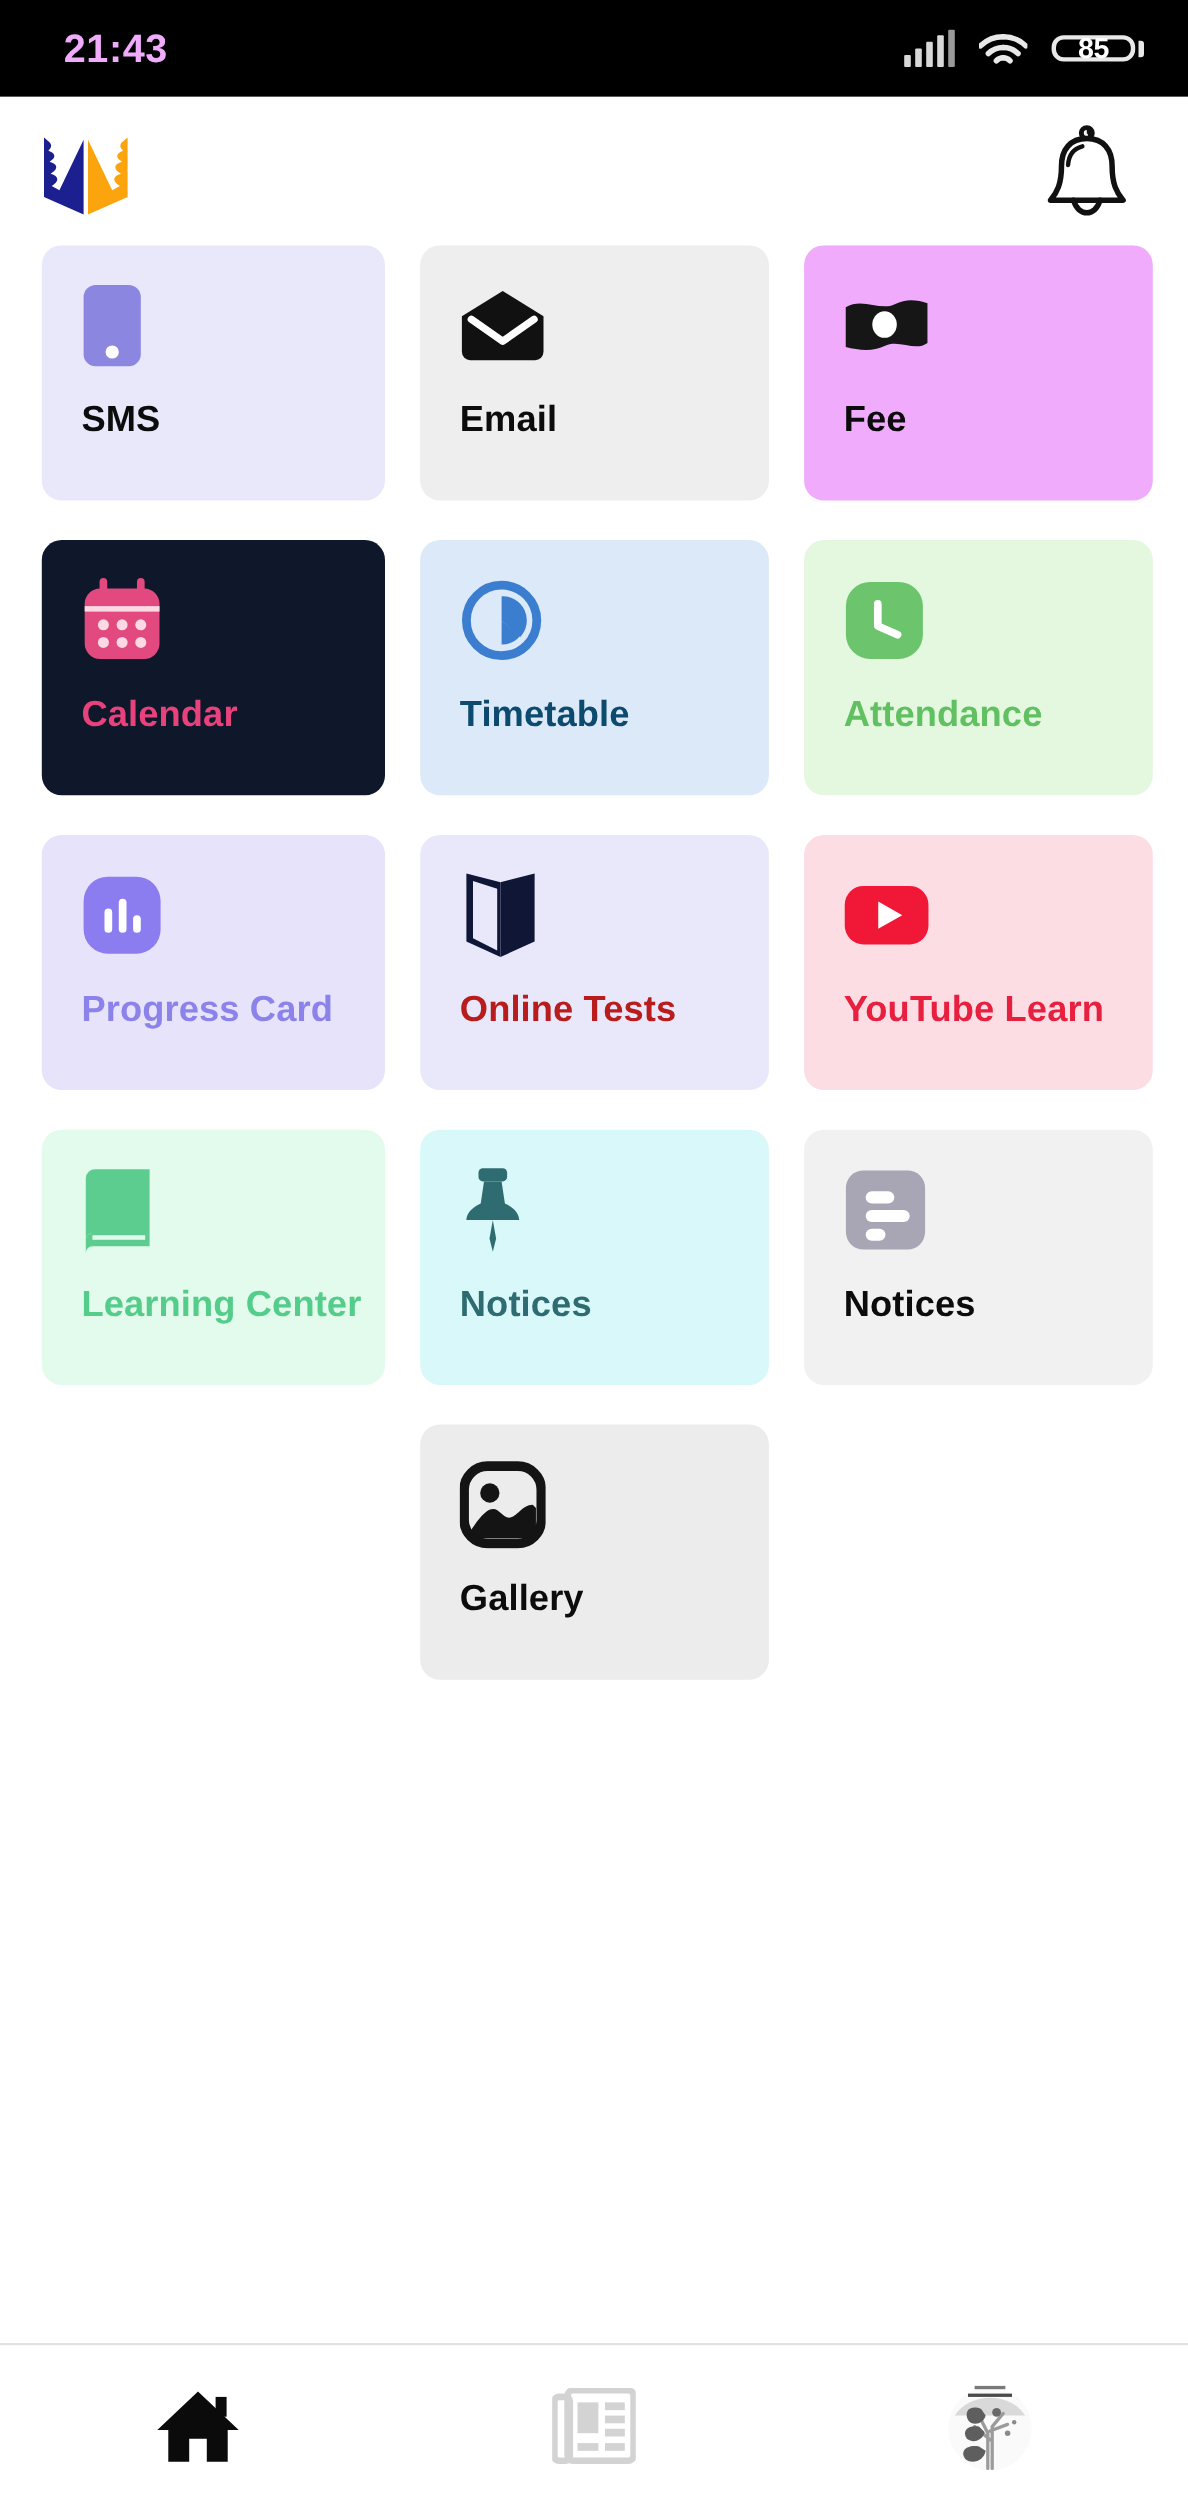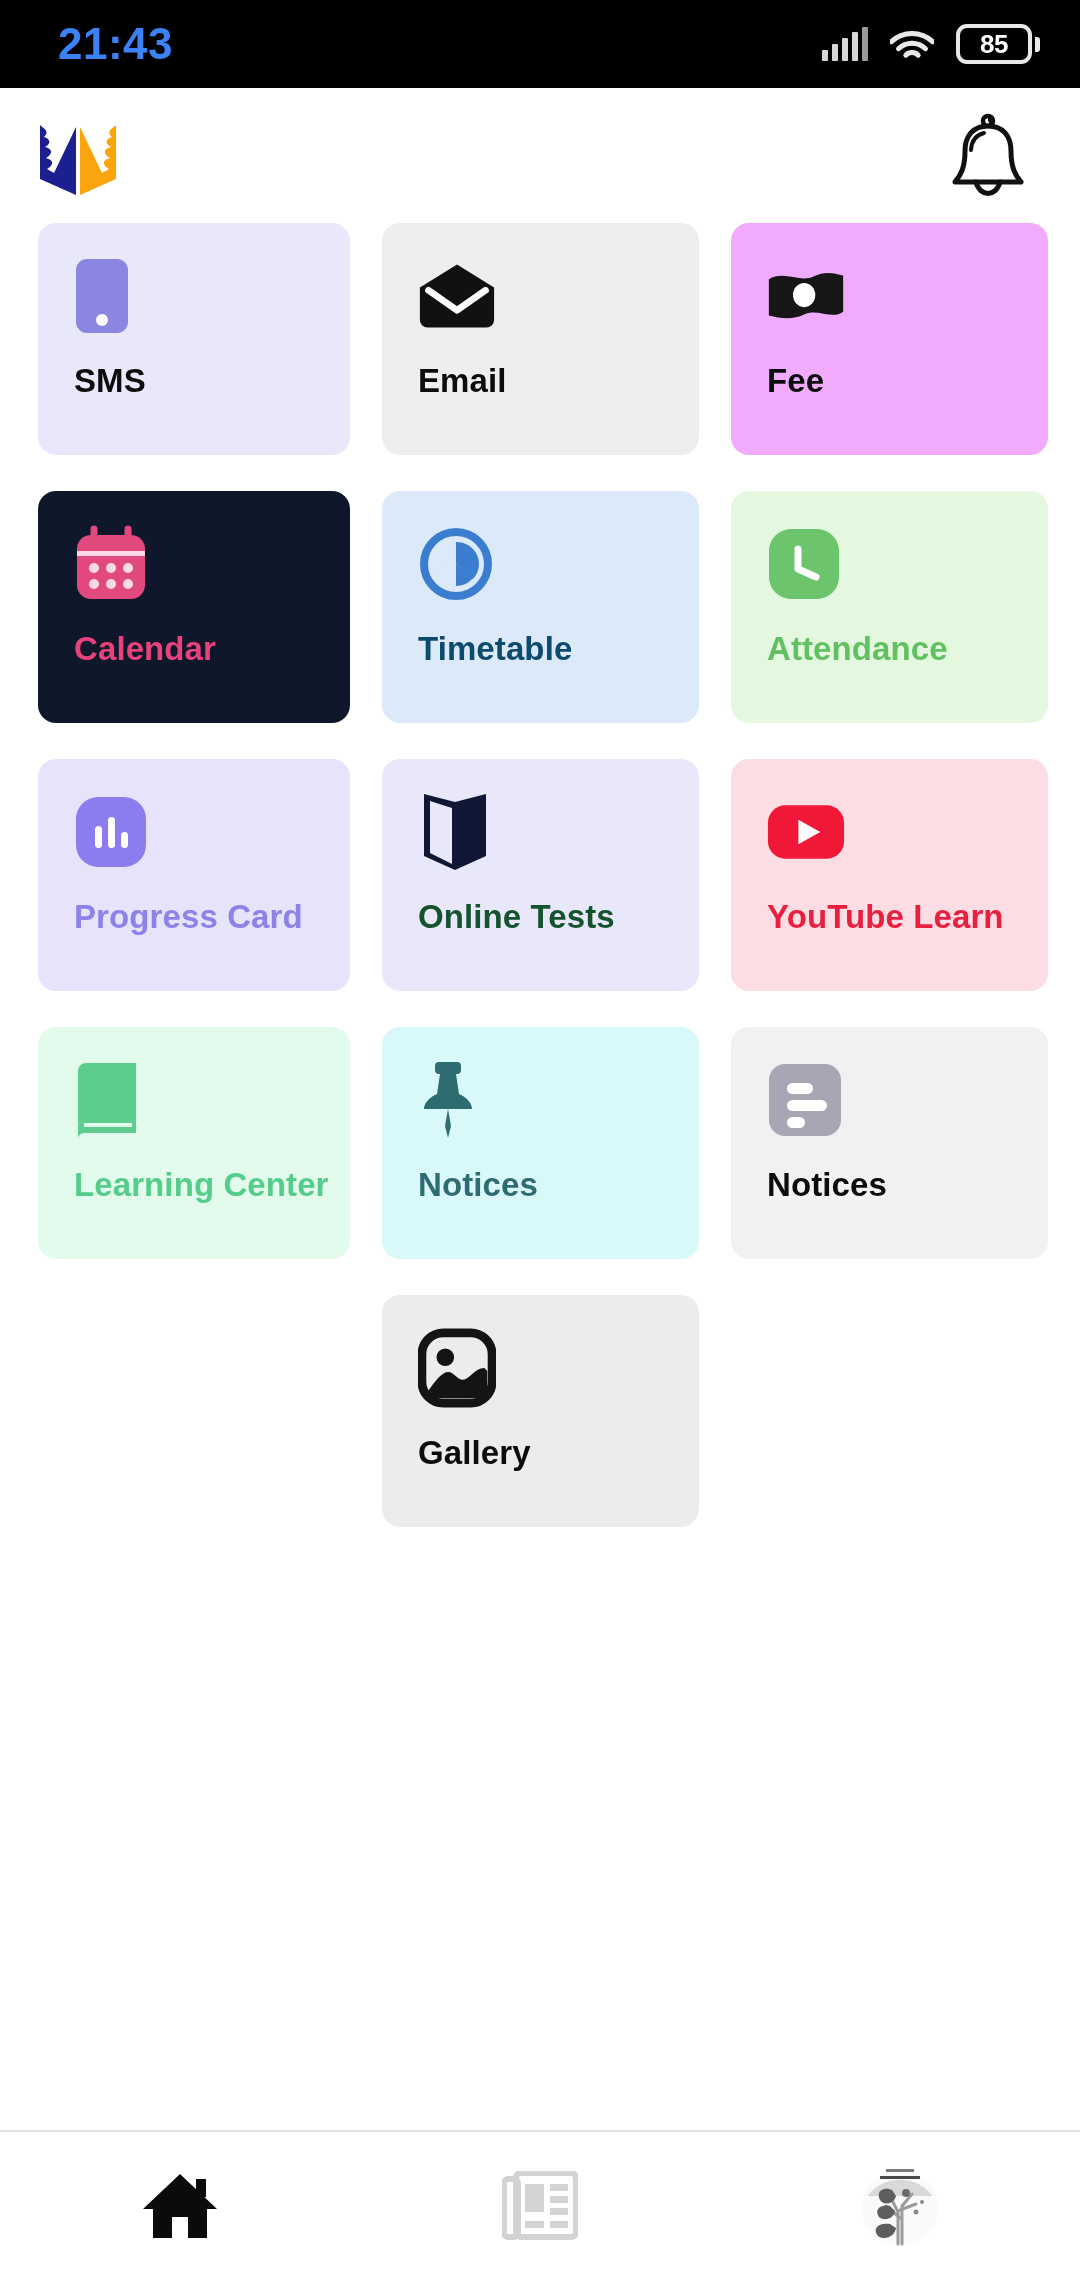--- a/index.html
+++ b/index.html
@@ -28,22 +28,22 @@
     height: 88px;
     background: #000000;
     display: flex;
     align-items: center;
     justify-content: space-between;
     padding: 0 40px 0 58px;
     box-sizing: border-box;
     flex: 0 0 auto;
   }
   .status-time {
-    color: #3b82f6;
-    font-size: 44px;
+    color: #f0abfc;
+    font-size: 36px;
     font-weight: bold;
     letter-spacing: 0.5px;
     line-height: 1;
   }
   .status-right {
     display: flex;
     align-items: center;
     gap: 22px;
   }
   .sig {
@@ -63,21 +63,21 @@
   .sig i:nth-child(3) { height: 23px; }
   .sig i:nth-child(4) { height: 29px; }
   .sig i:nth-child(5) { height: 34px; background:#9a9a9a; }
 
   .battery {
     display: flex;
     align-items: center;
   }
   .battery-body {
     width: 76px;
-    height: 40px;
+    height: 24px;
     border: 4px solid #e8e8e8;
     border-radius: 11px;
     box-sizing: border-box;
     display: flex;
     align-items: center;
     justify-content: center;
   }
   .battery-level {
     font-size: 26px;
     font-weight: bold;
@@ -312,21 +312,21 @@
       </div>
 
       <div class="tile" style="background:#e9e8fb">
         <div class="ticon">
           <svg width="74" height="84" viewBox="0 0 74 84">
             <path d="M37 12 L37 80 L6 66 L6 4 Z" fill="#101636"></path>
             <path d="M37 12 L37 80 L68 66 L68 4 Z" fill="#101636"></path>
             <path d="M34 18 L34 74 L12 63 L12 11 Z" fill="#e9e8fb"></path>
           </svg>
         </div>
-        <div class="tlabel" style="color:#14532d">Online Tests</div>
+        <div class="tlabel" style="color:#b91c1c">Online Tests</div>
       </div>
 
       <div class="tile" style="background:#fcdde4">
         <div class="ticon">
           <svg width="82" height="58" viewBox="0 0 82 58">
             <rect x="1" y="1" width="80" height="56" rx="18" fill="#f01836"></rect>
             <path d="M33 16 L56 29 L33 42 Z" fill="#ffffff"></path>
           </svg>
         </div>
         <div class="tlabel" style="color:#e8203f">YouTube Learn</div>

